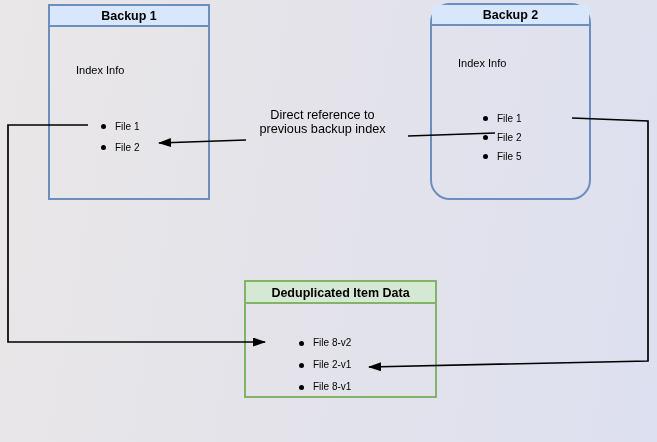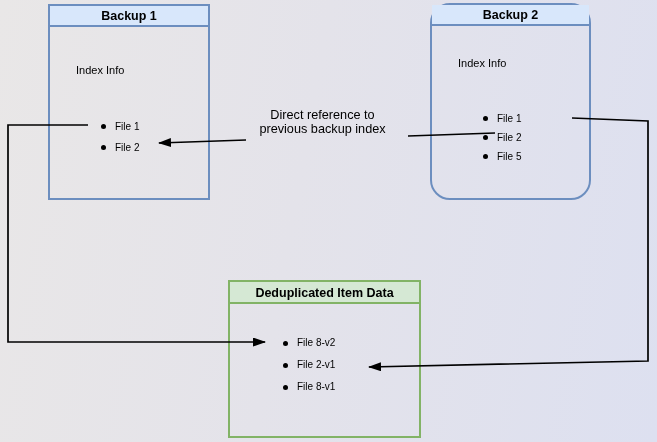--- a/index.html
+++ b/index.html
@@ -118,21 +118,21 @@
   <div class="box blue" style="left:430px; top:3px; width:161px; height:197px;border-radius:20px;">
     <div class="box-header">Backup 2</div>
     <div class="index-label" style="top:50px;">Index Info</div>
     <ul class="files files-b2">
       <li>File 1</li>
       <li>File 2</li>
       <li>File 5</li>
     </ul>
   </div>
 
-  <div class="box green" style="left:228px; top:280px; width:193px; height:158px;">
+  <div class="box green" style="left:244px; top:280px; width:193px; height:118px;">
     <div class="box-header">Deduplicated Item Data</div>
     <ul class="files files-dedup">
       <li>File 8-v2</li>
       <li>File 2-v1</li>
       <li>File 8-v1</li>
     </ul>
   </div>
 
   <div class="annotation">
     <div>Direct reference to</div>

